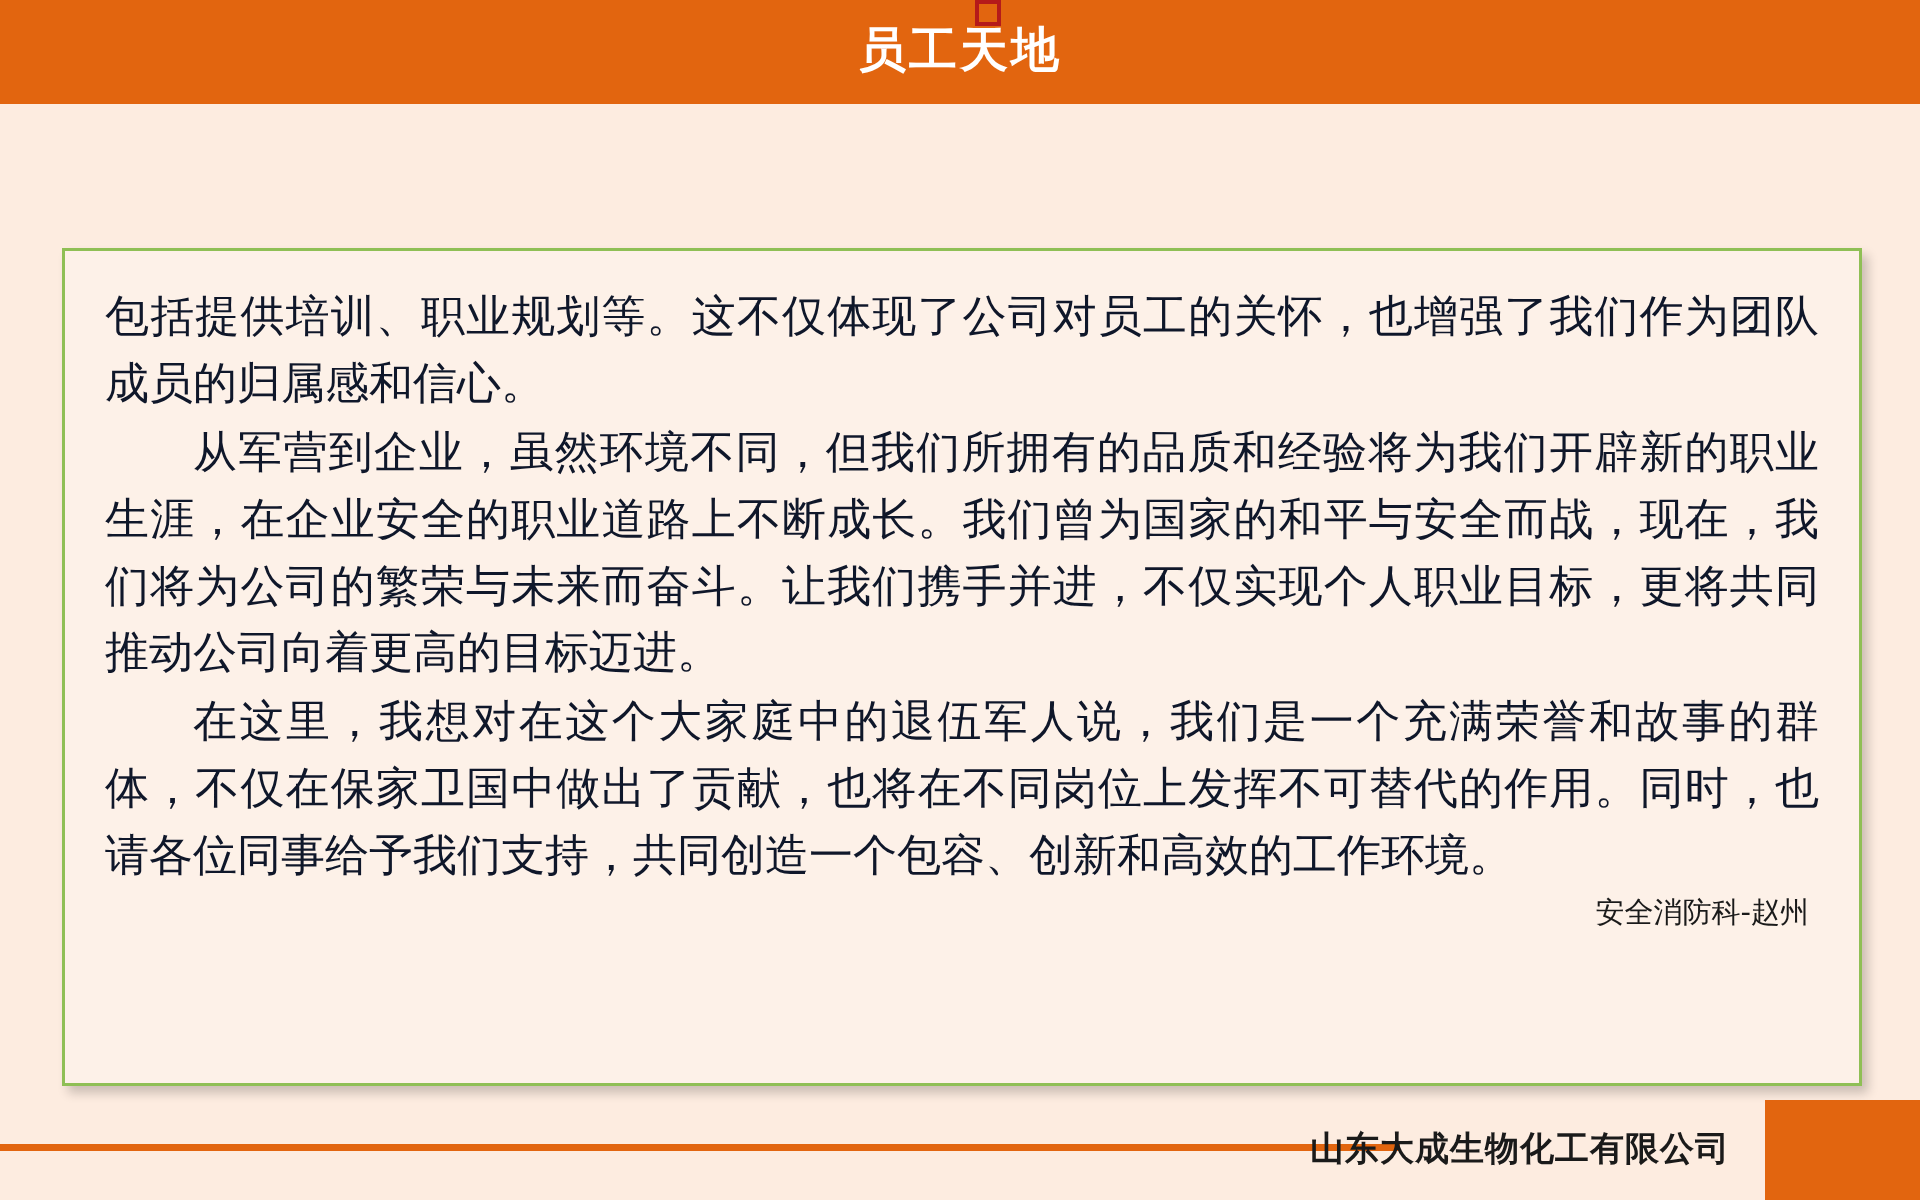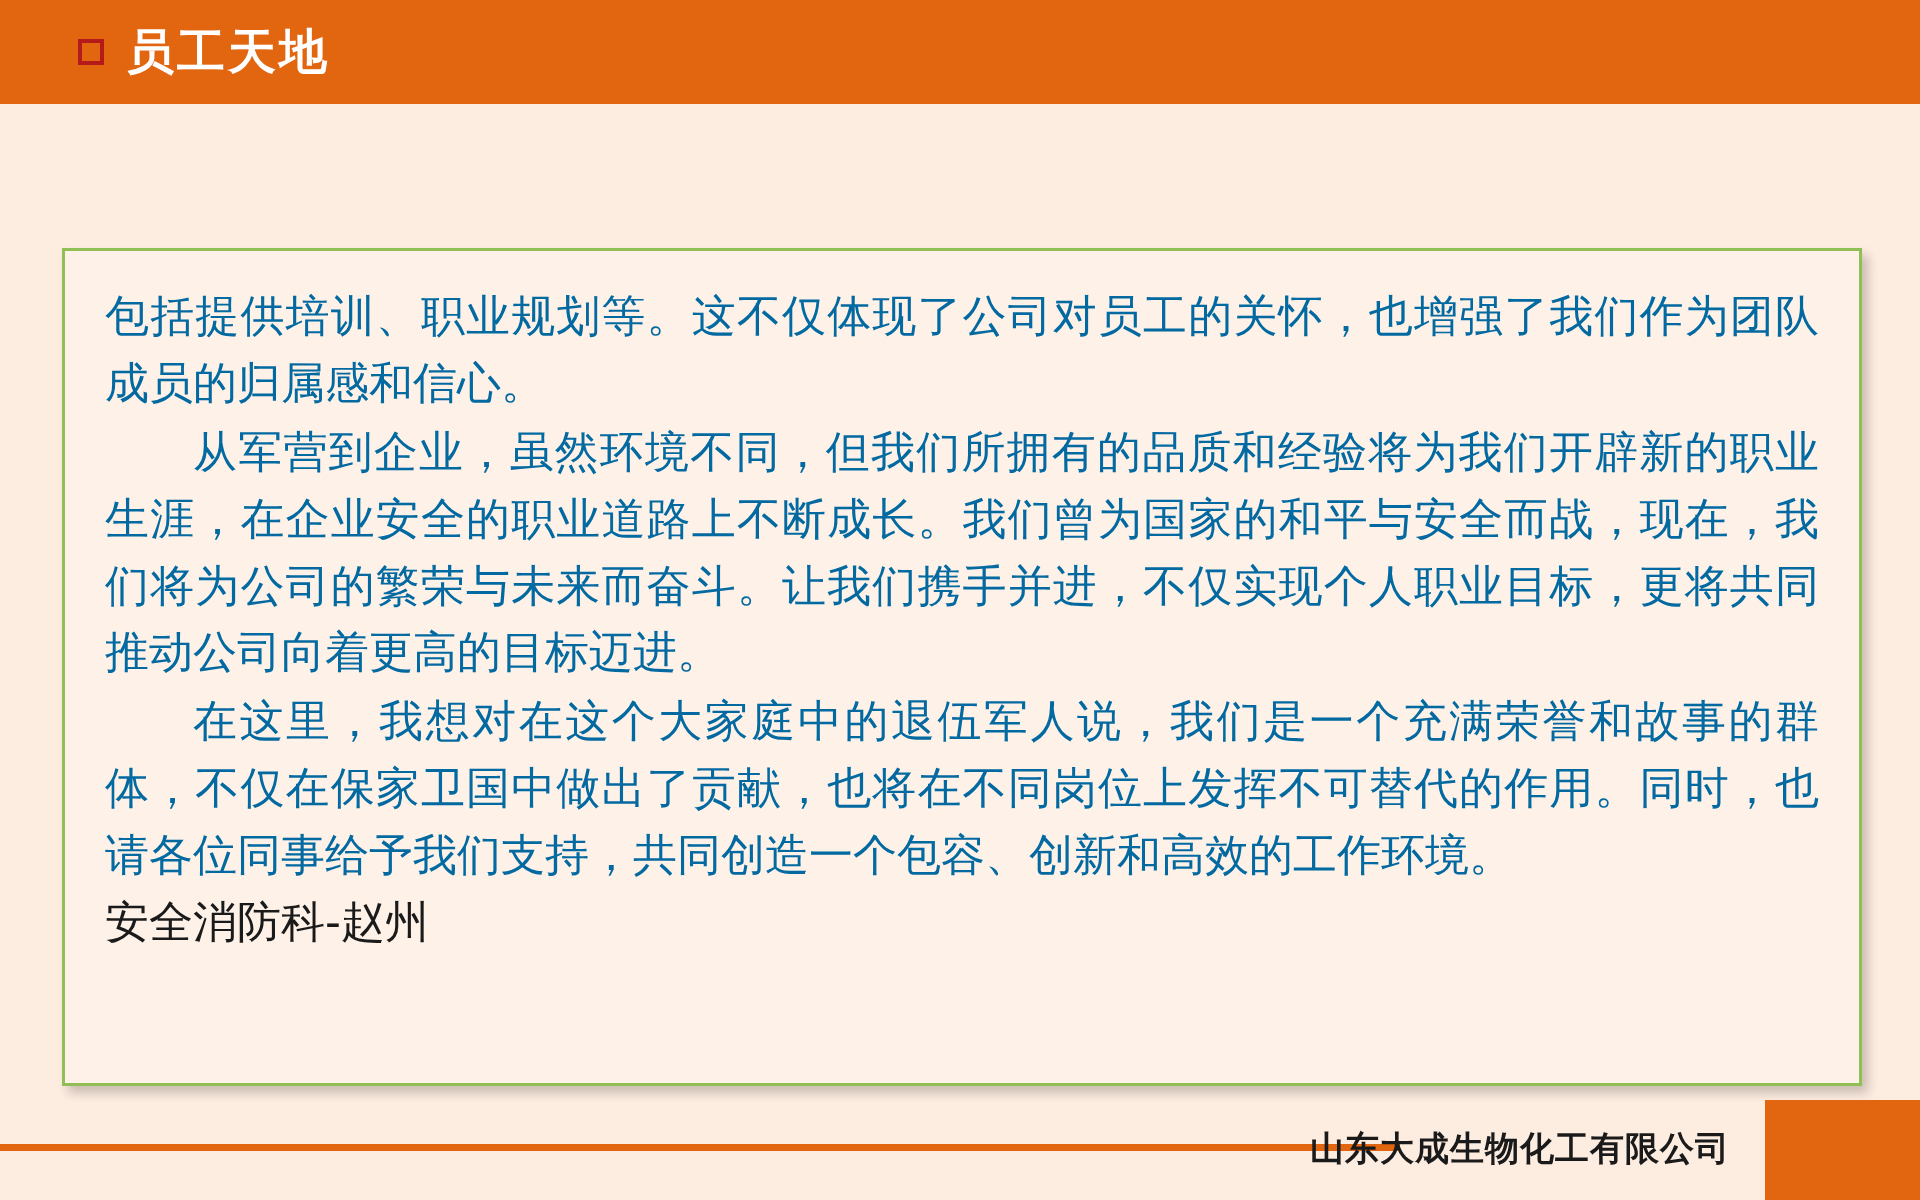--- a/index.html
+++ b/index.html
@@ -25,20 +25,21 @@
   
   .header-bar {
     position: absolute;
     left: 0;
     top: 0;
     width: 1920px;
     height: 104px;
     background: #e2650f;
     display: flex;
     align-items: center;
+    flex-direction: column;
   }
   .header-marker {
     width: 26px;
     height: 26px;
     margin-left: 78px;
     margin-right: 22px;
     border: 4px solid #b51a1a;
     background: transparent;
     box-sizing: border-box;
   }
@@ -86,34 +87,35 @@
     top: 248px;
     width: 1800px;
     height: 838px;
     background: #fdf1e8;
     border: 3px solid #8fbf55;
     box-shadow: 6px 7px 10px rgba(0,0,0,0.20);
     box-sizing: border-box;
     padding: 32px 40px 0 40px;
   }
   .para {
-    color: #0369a1;
+    color: #0f172a;
     font-size: 44px;
     line-height: 1.52;
     text-align: justify;
     text-justify: inter-ideograph;
     margin: 0 0 2px 0;
     font-family: "DejaVu Sans", "Liberation Sans", sans-serif;
   }
   .para.indent {
     text-indent: 88px;
   }
   .signature {
     margin-top: 4px;
-    font-size: 44px;
+    text-align: right;
+    font-size: 29px;
     color: #1a1a1a;
     padding-right: 10px;
     font-family: "DejaVu Sans", "Liberation Sans", sans-serif;
   }
 
   
   .footer-rule {
     position: absolute;
     left: 0;
     bottom: 49px;

